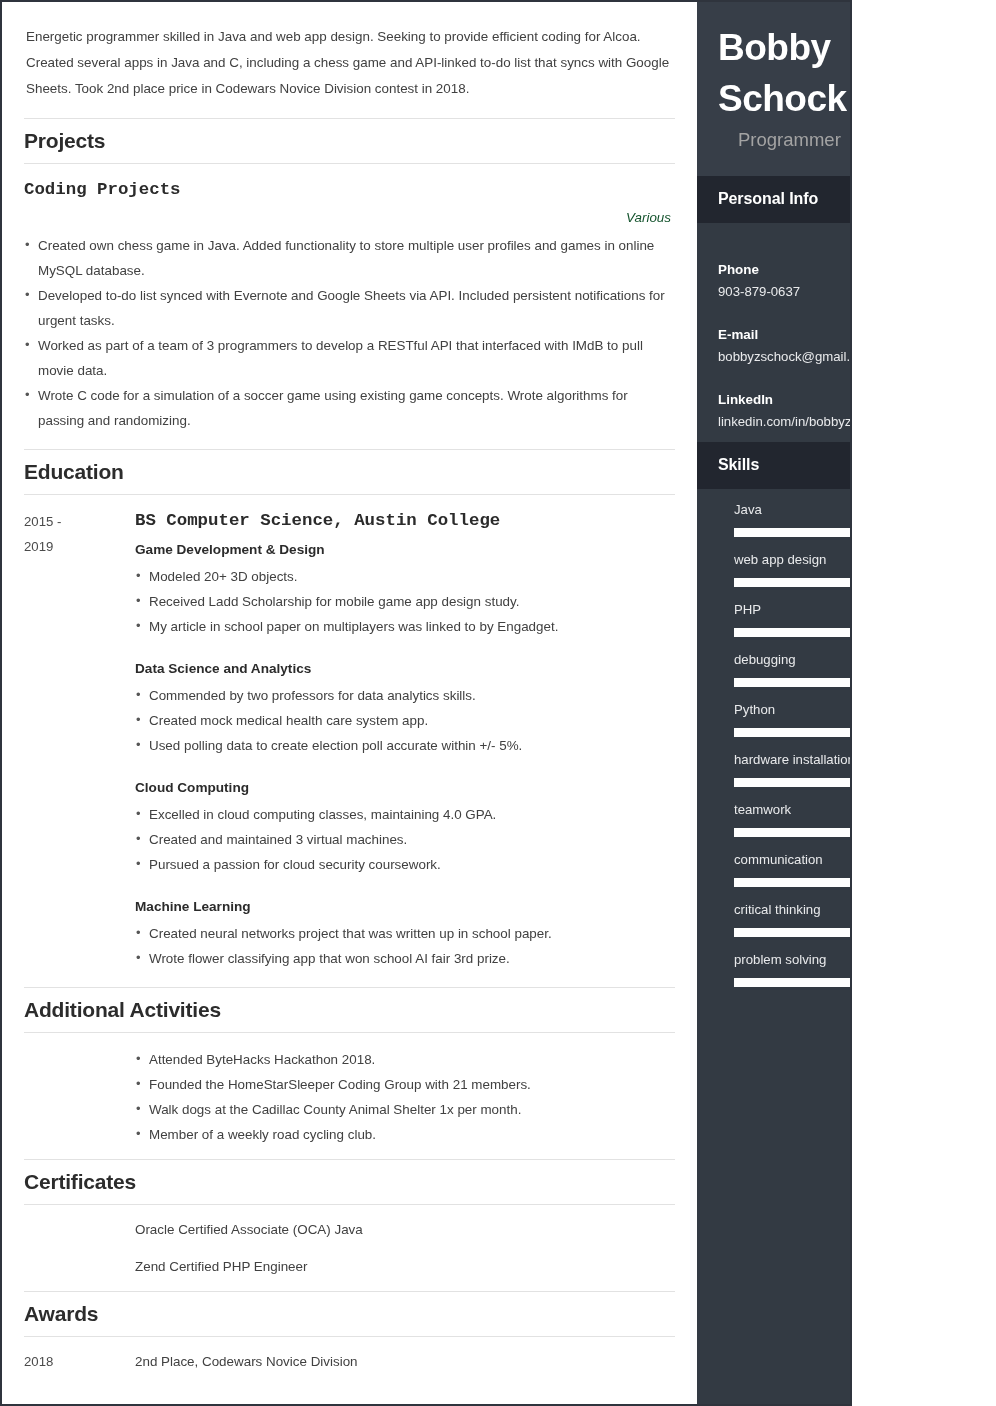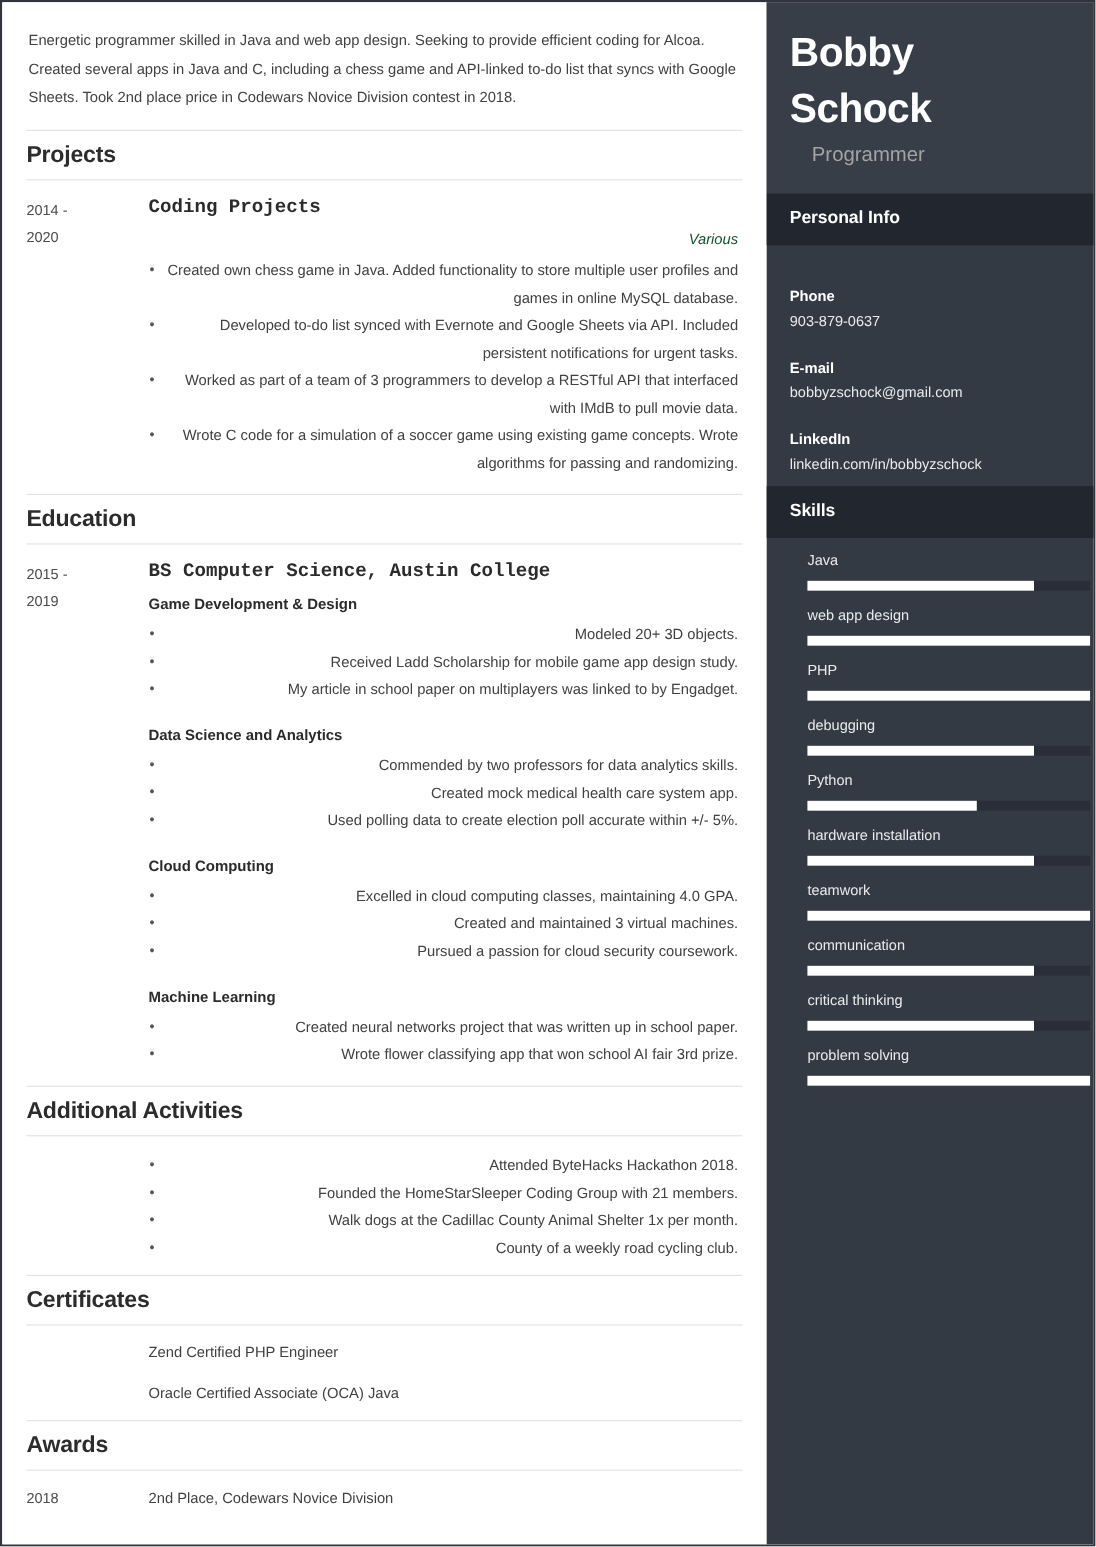--- a/index.html
+++ b/index.html
@@ -12,21 +12,21 @@
   }
 
   body {
     font-family: "Liberation Sans", sans-serif;
     color: #3d3d3d;
     -webkit-font-smoothing: antialiased;
   }
 
   .page {
     position: relative;
-    width: 996px;
+    width: 852px;
     height: 1406px;
     border: 2px solid #2f343d;
     background: #ffffff;
     display: flex;
     overflow: hidden;
   }
 
   
   .main {
     width: 695px;
@@ -88,21 +88,21 @@
     text-align: right;
   }
   .entry .subtitle-bold {
     font-size: 13.6px;
     font-weight: bold;
     color: #2b2b2b;
     line-height: 23px;
     margin-bottom: 3px;
   }
 
-  ul.bullets { list-style: none; margin: 0 0 0 0; padding: 0; text-align: right; }
+  ul.bullets { list-style: none; margin: 0 0 0 0; padding: 0; }
   ul.bullets li {
     position: relative;
     padding-left: 14px;
     font-size: 13.4px;
     line-height: 25px;
     color: #414141;
   }
   ul.bullets li::before {
     content: "\2022";
     position: absolute;
@@ -210,24 +210,20 @@
 
   <div class="main">
 
     <p class="summary">Energetic programmer skilled in Java and web app design. Seeking to provide efficient coding for Alcoa. Created several apps in Java and C, including a chess game and API-linked to-do list that syncs with Google Sheets. Took 2nd place price in Codewars Novice Division contest in 2018.</p>
 
     <div class="section">
       <div class="sec-head">
         <h2>Projects</h2>
       </div>
       <div class="entry">
-        <div class="date">
-          <div>2014 -</div>
-          <div>2020</div>
-        </div>
         <div class="body">
           <div class="title">Coding Projects</div>
           <div class="subtitle-italic">Various</div>
           <ul class="bullets">
             <li>Created own chess game in Java. Added functionality to store multiple user profiles and games in online MySQL database.</li>
             <li>Developed to-do list synced with Evernote and Google Sheets via API. Included persistent notifications for urgent tasks.</li>
             <li>Worked as part of a team of 3 programmers to develop a RESTful API that interfaced with IMdB to pull movie data.</li>
             <li>Wrote C code for a simulation of a soccer game using existing game concepts. Wrote algorithms for passing and randomizing.</li>
           </ul>
         </div>
@@ -290,38 +286,38 @@
       <div class="sec-head">
         <h2>Additional Activities</h2>
       </div>
       <div class="entry">
         <div class="date"></div>
         <div class="body">
           <ul class="bullets">
             <li>Attended ByteHacks Hackathon 2018.</li>
             <li>Founded the HomeStarSleeper Coding Group with 21 members.</li>
             <li>Walk dogs at the Cadillac County Animal Shelter 1x per month.</li>
-            <li>County of a weekly road cycling club.</li>
+            <li>Member of a weekly road cycling club.</li>
           </ul>
         </div>
       </div>
       <div class="spacer-sm"></div>
     </div>
 
     <div class="section">
       <div class="sec-head">
         <h2>Certificates</h2>
       </div>
       <div class="plain-row">
         <div class="date"></div>
-        <div class="body">Zend Certified PHP Engineer</div>
+        <div class="body">Oracle Certified Associate (OCA) Java</div>
       </div>
       <div class="plain-row">
         <div class="date"></div>
-        <div class="body">Oracle Certified Associate (OCA) Java</div>
+        <div class="body">Zend Certified PHP Engineer</div>
       </div>
       <div class="spacer-sm"></div>
     </div>
 
     <div class="section">
       <div class="sec-head">
         <h2>Awards</h2>
       </div>
       <div class="plain-row">
         <div class="date">2018</div>

